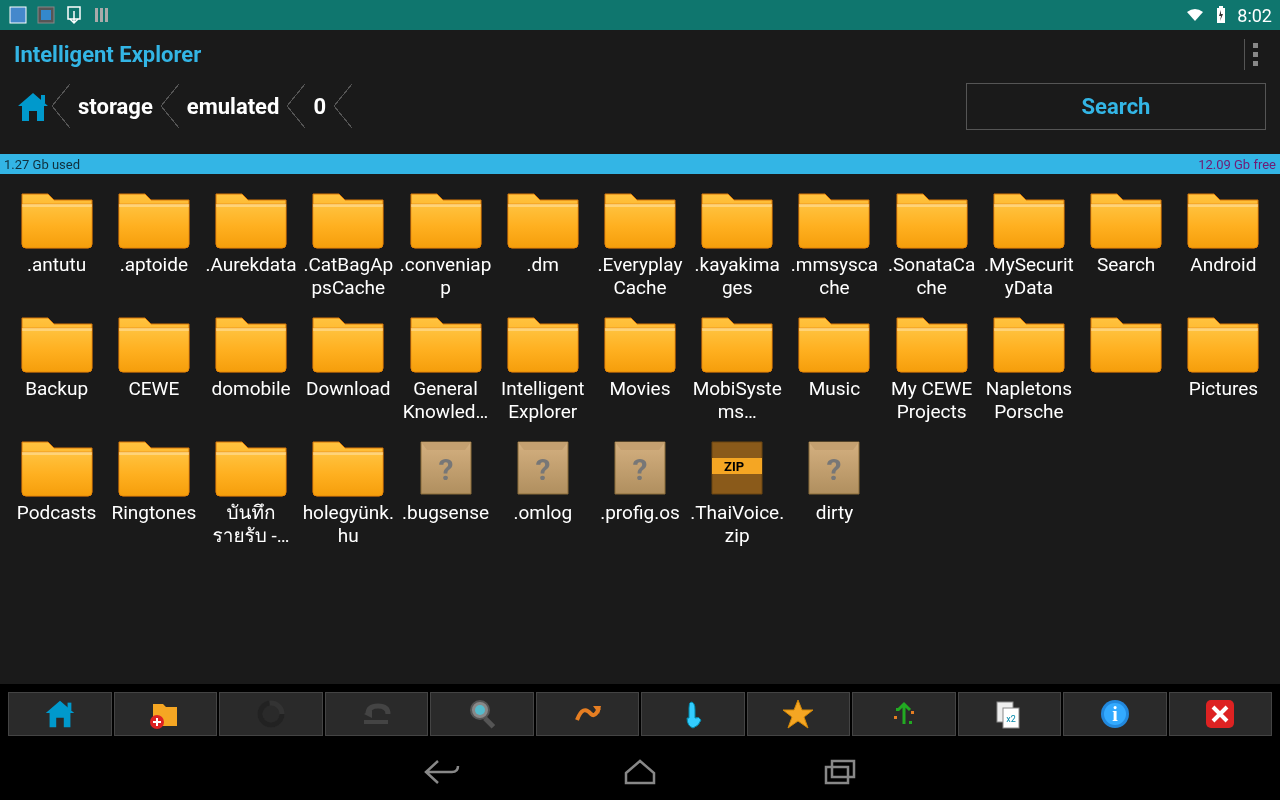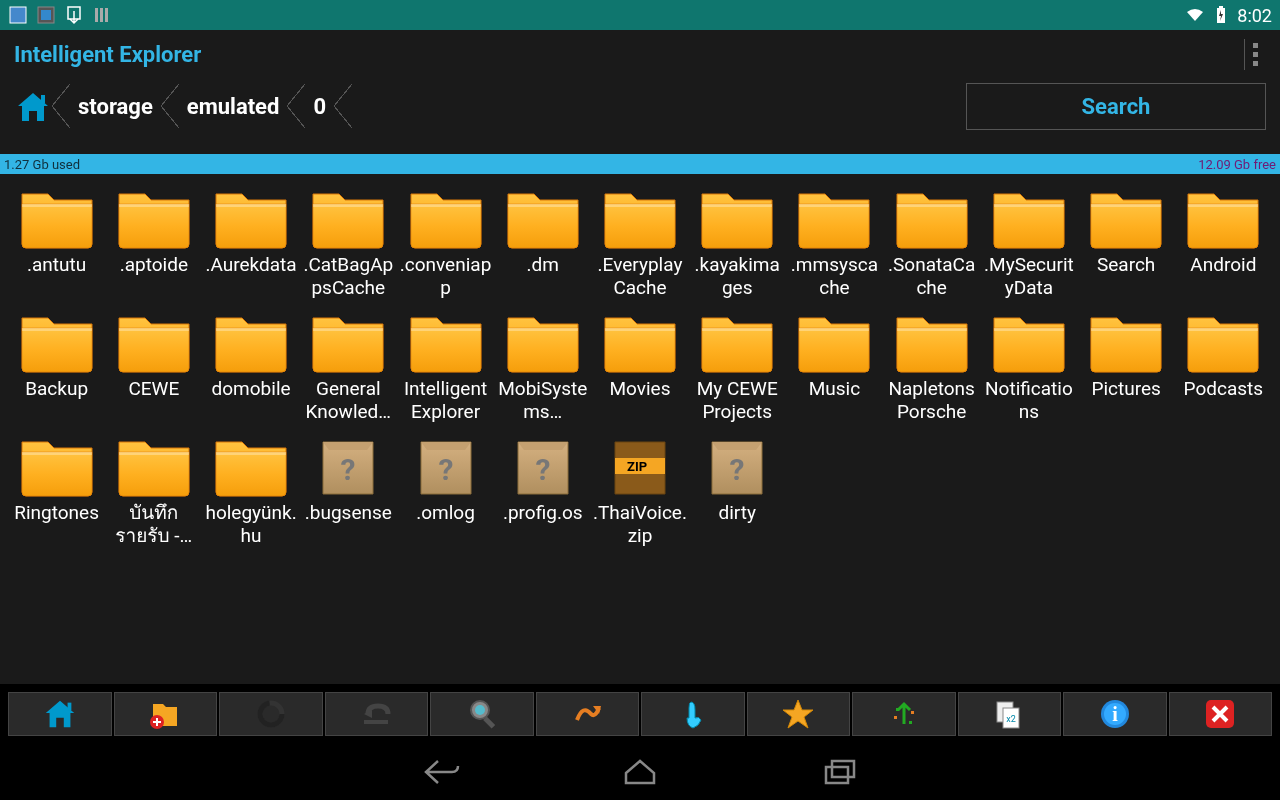--- a/index.html
+++ b/index.html
@@ -391,77 +391,84 @@
         </svg>
     </div>
     <div class="file-label">domobile</div>
     </div>
     <div class="file-item">
     <div class="file-icon">
       <svg viewBox="0 0 78 66">
           <use href="#folder-svg"></use>
         </svg>
     </div>
+    <div class="file-label">Download</div>
+    </div>
+    <div class="file-item">
+    <div class="file-icon">
+      <svg viewBox="0 0 78 66">
+          <use href="#folder-svg"></use>
+        </svg>
+    </div>
     <div class="file-label">General Knowled…</div>
     </div>
     <div class="file-item">
     <div class="file-icon">
       <svg viewBox="0 0 78 66">
           <use href="#folder-svg"></use>
         </svg>
     </div>
     <div class="file-label">Intelligent Explorer</div>
     </div>
     <div class="file-item">
     <div class="file-icon">
       <svg viewBox="0 0 78 66">
           <use href="#folder-svg"></use>
         </svg>
     </div>
+    <div class="file-label">Movies</div>
+    </div>
+    <div class="file-item">
+    <div class="file-icon">
+      <svg viewBox="0 0 78 66">
+          <use href="#folder-svg"></use>
+        </svg>
+    </div>
     <div class="file-label">MobiSystems…</div>
     </div>
     <div class="file-item">
     <div class="file-icon">
       <svg viewBox="0 0 78 66">
           <use href="#folder-svg"></use>
         </svg>
     </div>
-    <div class="file-label">Movies</div>
+    <div class="file-label">Music</div>
     </div>
     <div class="file-item">
     <div class="file-icon">
       <svg viewBox="0 0 78 66">
           <use href="#folder-svg"></use>
         </svg>
     </div>
     <div class="file-label">My CEWE Projects</div>
     </div>
     <div class="file-item">
     <div class="file-icon">
       <svg viewBox="0 0 78 66">
           <use href="#folder-svg"></use>
         </svg>
     </div>
-    <div class="file-label">Music</div>
-    </div>
-    <div class="file-item">
-    <div class="file-icon">
-      <svg viewBox="0 0 78 66">
-          <use href="#folder-svg"></use>
-        </svg>
-    </div>
     <div class="file-label">Napletons Porsche</div>
     </div>
     <div class="file-item">
     <div class="file-icon">
       <svg viewBox="0 0 78 66">
           <use href="#folder-svg"></use>
         </svg>
     </div>
-    <div class="file-label">Notifications</div>
     </div>
     <div class="file-item">
     <div class="file-icon">
       <svg viewBox="0 0 78 66">
           <use href="#folder-svg"></use>
         </svg>
     </div>
     <div class="file-label">Pictures</div>
     </div>
     <div class="file-item">

